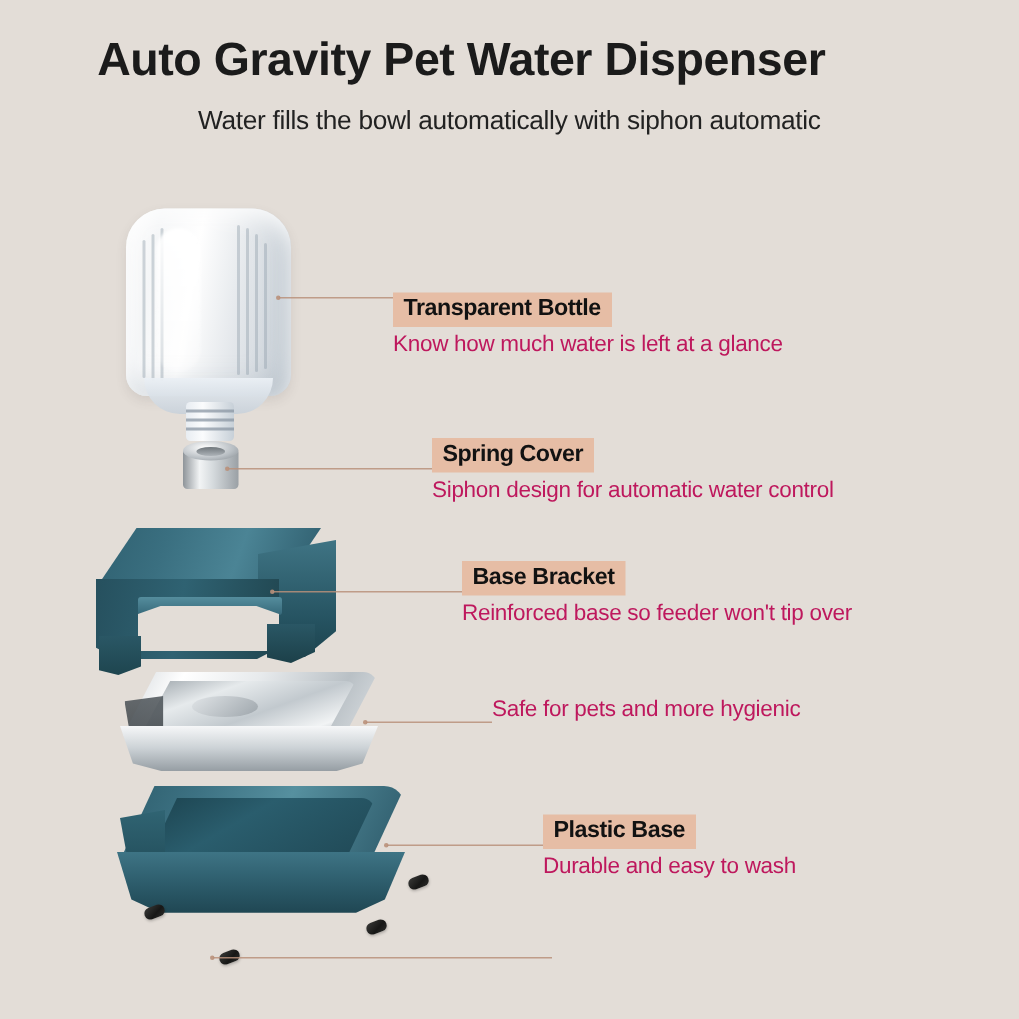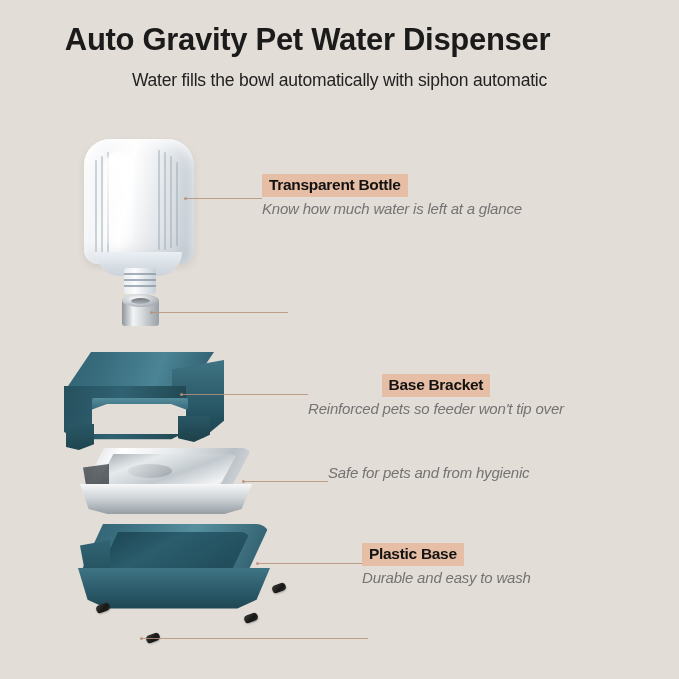--- a/index.html
+++ b/index.html
@@ -27,23 +27,22 @@
   .chip{
     display:inline-block;
     background:#e6bda5;
     padding:2px 7px 3px 7px;
     font-size:15.5px;font-weight:bold;color:#121212;
     letter-spacing:-0.3px;white-space:nowrap;
     line-height:1.18;
   }
   .desc{
     margin-top:3px;
-    font-size:15px;color:#737373;white-space:nowrap;
+    font-size:15px;color:#be185d;white-space:nowrap;
     letter-spacing:-0.2px;
-    font-style:italic;
   }
   .leader{
     position:absolute;height:1px;background:#b9907a;opacity:.85;
   }
   .leaderdot{
     position:absolute;width:3px;height:3px;border-radius:50%;
     background:#b9907a;opacity:.9;
   }
 
   
@@ -284,33 +283,37 @@
 
   <div class="leader" style="left:244px; top:481px; width:84px;"></div>
   <div class="leaderdot" style="left:242px; top:480px;"></div>
 
   <div class="leader" style="left:258px; top:563px; width:104px;"></div>
   <div class="leaderdot" style="left:256px; top:562px;"></div>
 
   <div class="leader" style="left:142px; top:638px; width:226px;"></div>
   <div class="leaderdot" style="left:140px; top:637px;"></div>
 
-  <div class="callout" style="left:262px; top:174px;">
+  <div class="callout" style="left:262px; top:195px;">
     <span class="chip">Transparent Bottle</span>
     <div class="desc">Know how much water is left at a glance</div>
   </div>
 
-
-  <div class="callout" style="left:308px; top:374px;text-align:center;">
+  <div class="callout" style="left:288px; top:292px;">
+    <span class="chip">Spring Cover</span>
+    <div class="desc">Siphon design for automatic water control</div>
+  </div>
+
+  <div class="callout" style="left:308px; top:374px;">
     <span class="chip">Base Bracket</span>
-    <div class="desc">Reinforced pets so feeder won't tip over</div>
+    <div class="desc">Reinforced base so feeder won't tip over</div>
   </div>
 
   <div class="callout" style="left:328px; top:461px;">
-    <div class="desc">Safe for pets and from hygienic</div>
+    <div class="desc">Safe for pets and more hygienic</div>
   </div>
 
   <div class="callout" style="left:362px; top:543px;">
     <span class="chip">Plastic Base</span>
     <div class="desc">Durable and easy to wash</div>
   </div>
 
   <div class="callout" style="left:368px; top:619px;">
   </div>
 

